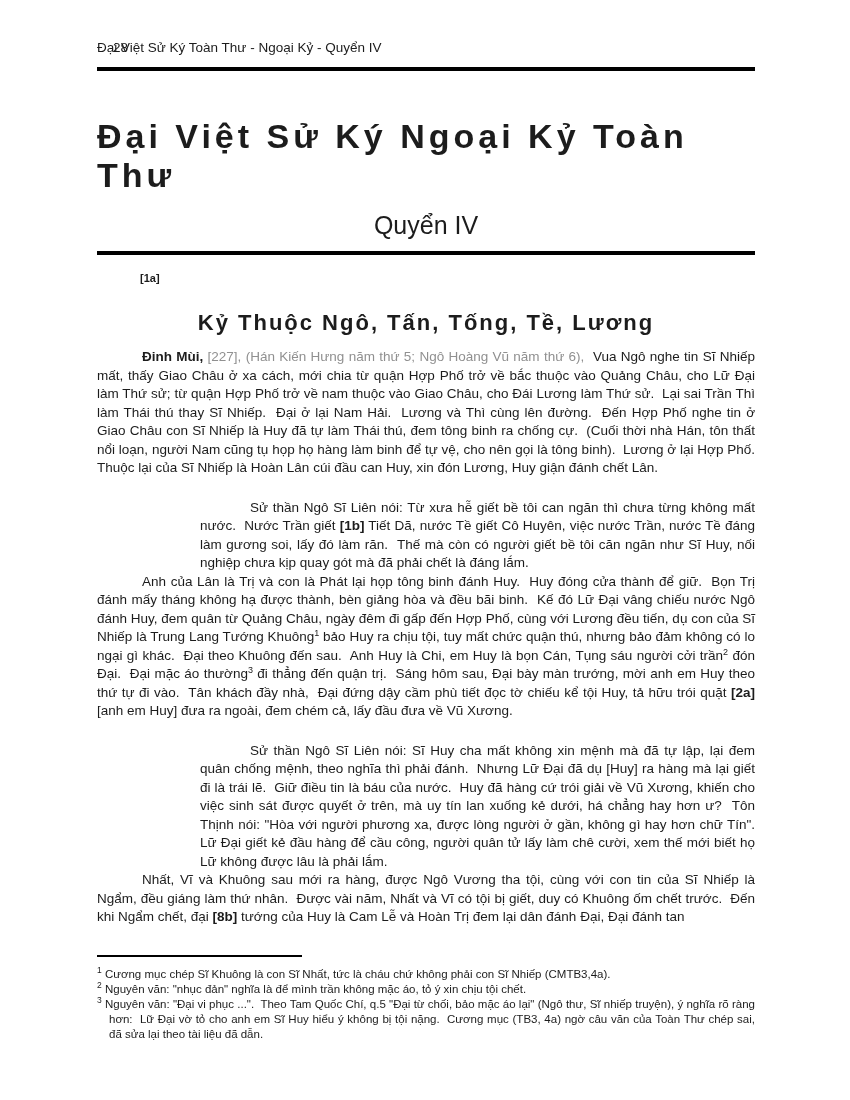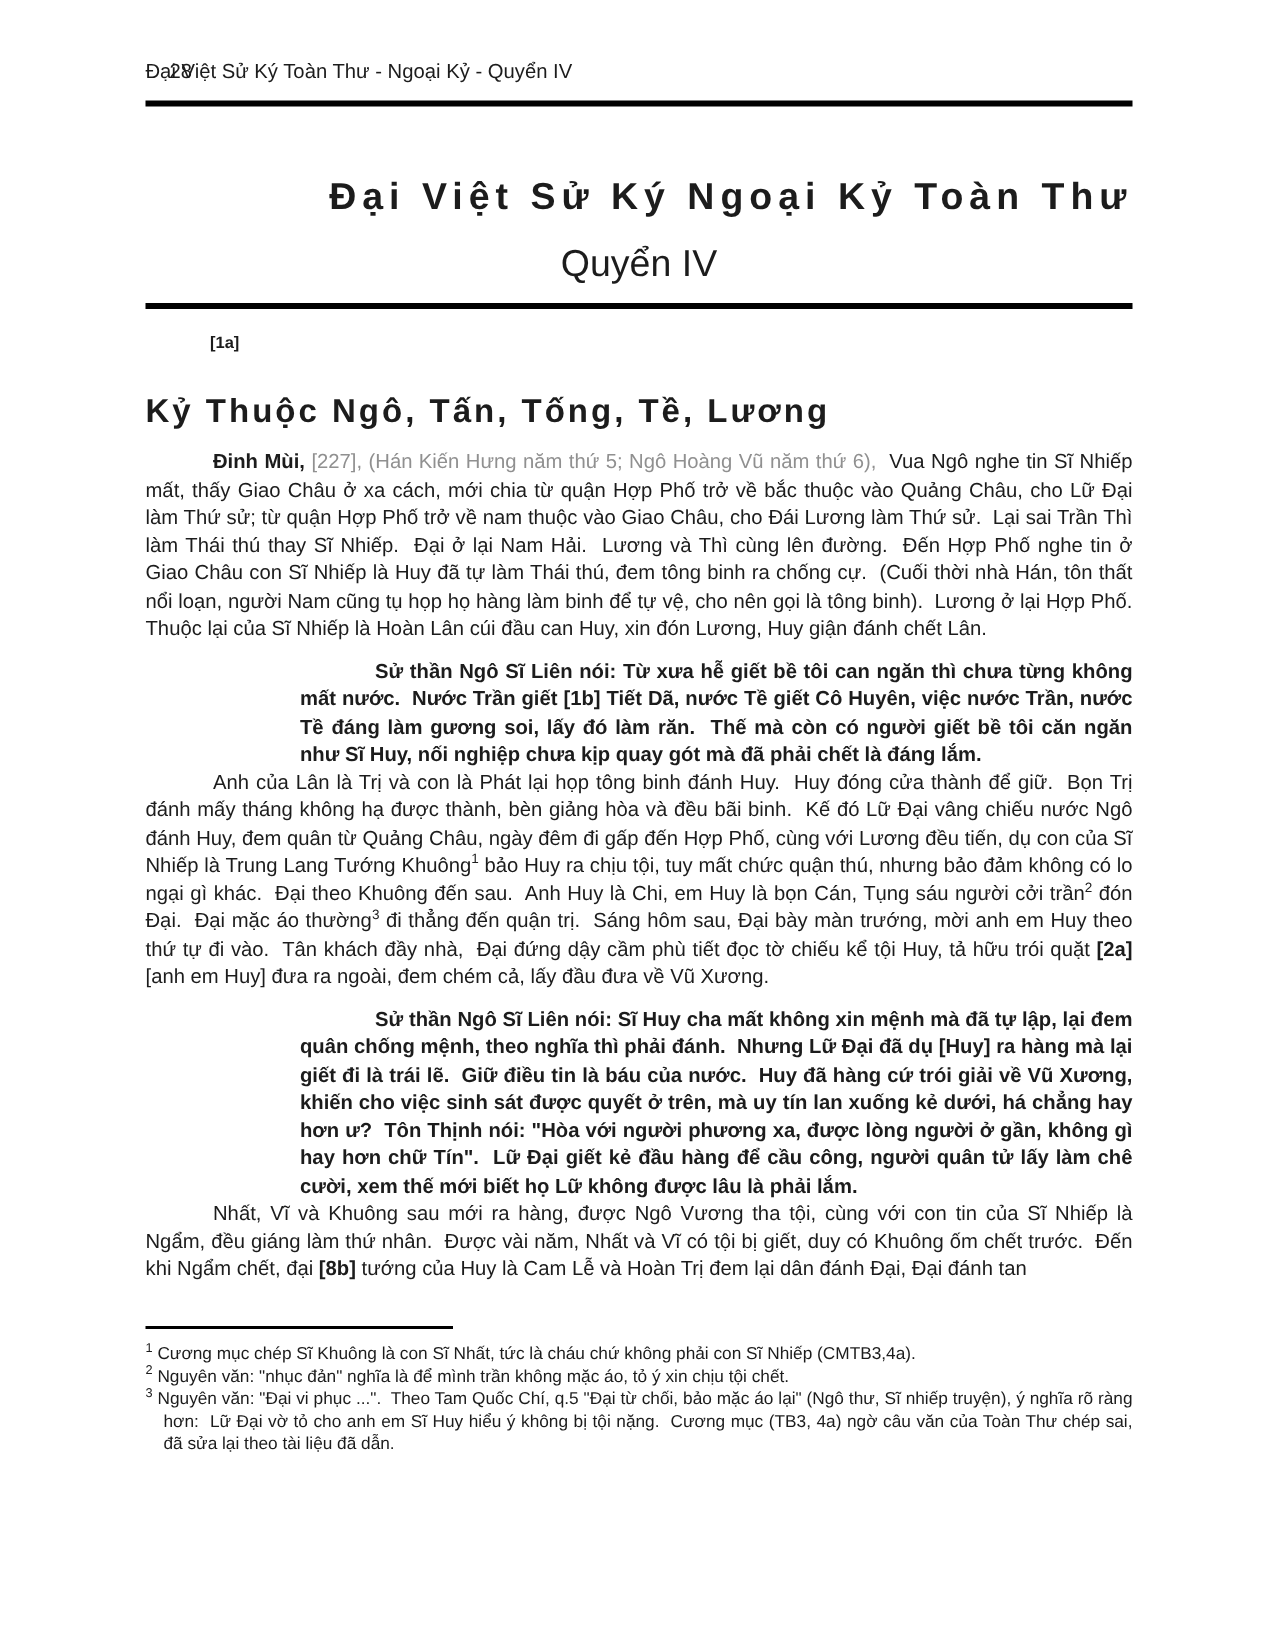--- a/index.html
+++ b/index.html
@@ -13,38 +13,38 @@
 
   
   .page-header{position:relative;height:20px;font-size:13.5px;}
   .page-num{position:absolute;left:16px;top:0;}
   .running-title{display:block;text-align:left;}
 
   .rule{height:4px;background:var(--rule,#000);margin-top:7px;}
   .rule.second{margin-top:11px;}
 
   .main-title{
-    margin:46px 0 0 0;text-align:right;
-    font-size:25px;font-weight:bold;letter-spacing:4px;
+    margin:46px 0 0 0;text-align:left;
+    font-size:34px;font-weight:bold;letter-spacing:4px;
   }
   .subtitle{margin-top:16px;text-align:center;font-size:25px;font-weight:normal;}
 
   .folio-marker{margin:17px 0 0 43px;font-weight:bold;font-size:11px;}
 
   .section-heading{
-    margin:26px 0 0 0;text-align:left;
+    margin:26px 0 0 0;text-align:center;
     font-size:22px;font-weight:bold;letter-spacing:2px;
   }
 
   .para{
     margin:0;font-size:13.5px;line-height:18.5px;
     text-align:justify;white-space:pre-wrap;
   }
   .para.body{text-indent:45px;}
-  .para.quote{margin-top:10px;margin-left:103px;text-indent:50px;font-weight:bold;}
+  .para.quote{margin-top:21px;margin-left:103px;text-indent:50px;}
   .para .muted{color:var(--muted,#909090);}
   .para sup{font-size:9px;line-height:0;}
   #paragraphs{margin-top:12px;}
 
   .footnote-rule{width:205px;height:2px;background:var(--rule,#000);margin-top:28px;}
   #footnotes{margin-top:10px;}
   .footnote{
     font-size:11.5px;line-height:15px;text-align:justify;
     padding-left:12px;text-indent:-12px;margin-top:0;
     white-space:pre-wrap;

